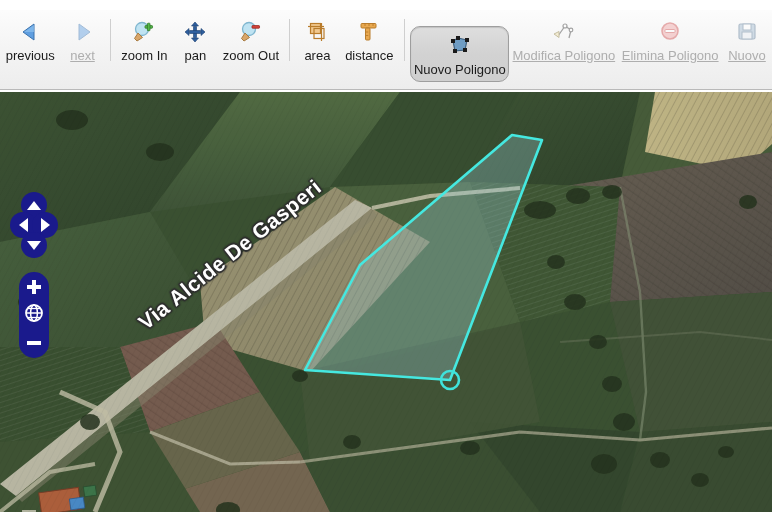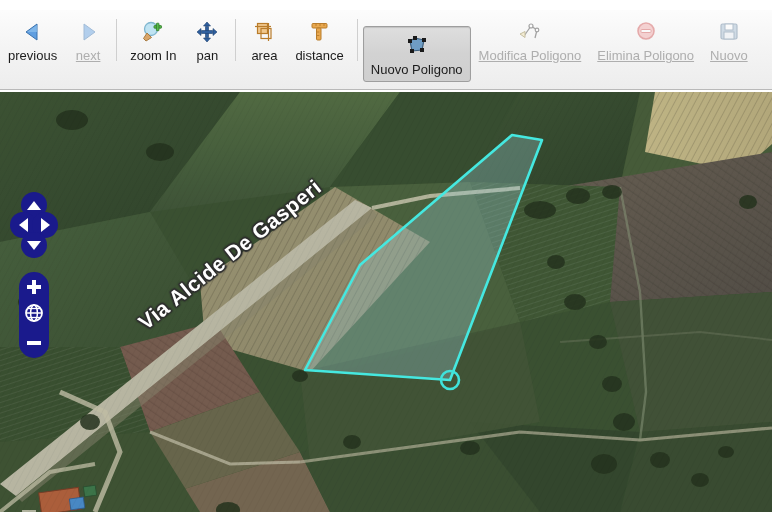--- a/index.html
+++ b/index.html
@@ -43,21 +43,21 @@
   .tb-item .ico{
     height:26px;width:30px;display:flex;align-items:center;justify-content:center;
     margin-bottom:3px;
   }
   .tb-item .lbl{font-size:13px;color:#1b1b1b;white-space:nowrap;line-height:15px;}
   .tb-item.disabled .lbl{color:#aeaeae;text-decoration:underline;}
   .tb-item.disabled .ico{opacity:.45;}
   .tb-item.active{
     background:linear-gradient(180deg,#dedede 0%,#d2d2d2 50%,#cfcfcf 100%);
     border:1px solid #9e9e9e;
-    border-radius:3px;
+    border-radius:10px;
     box-shadow:inset 0 1px 1px rgba(0,0,0,.13);
     margin-top:16px;
   }
   .tb-sep{
     width:1px;height:42px;margin:9px 5px 0 5px;
     background:#cfcfcf;flex:0 0 auto;
   }
 
   
   .map{
@@ -169,20 +169,30 @@
             <polygon points="1,11 5,7.5 5,14.5"></polygon>
             <polygon points="21,11 17,7.5 17,14.5"></polygon>
             <rect x="9.5" y="5.5" width="3" height="11"></rect>
             <rect x="5.5" y="9.5" width="11" height="3"></rect>
           </g>
         </svg>
       </span>
       <span class="lbl">pan</span>
     </div>
 
+    <div class="tb-item">
+      <span class="ico">
+        <svg width="24" height="24" viewBox="0 0 24 24">
+          <circle cx="10" cy="9" r="6.5" fill="#bfe3f2" stroke="#7fb6cf" stroke-width="1.3"></circle>
+          <path d="M6 13 L2.5 18.5 L5 21 L10.5 17.5 Z" fill="#d9a66a" stroke="#a87b42" stroke-width="1"></path>
+          <rect x="13" y="5.6" width="7.5" height="2.6" rx=".6" fill="#d6453c" stroke="#96241d" stroke-width=".8"></rect>
+        </svg>
+      </span>
+      <span class="lbl">zoom Out</span>
+    </div>
 
     <div class="tb-sep"></div>
 
     <div class="tb-item">
       <span class="ico">
         <svg width="24" height="24" viewBox="0 0 24 24">
           <rect x="5.5" y="3.5" width="10" height="10" fill="#f1c88d" stroke="#b97c2b" stroke-width="1.2"></rect>
           <rect x="9" y="8.5" width="10" height="10" fill="none" stroke="#b97c2b" stroke-width="1.2"></rect>
           <line x1="3" y1="6.5" x2="19" y2="6.5" stroke="#b97c2b" stroke-width="1.2"></line>
           <line x1="16.5" y1="3" x2="16.5" y2="21" stroke="#b97c2b" stroke-width="1.2"></line>

